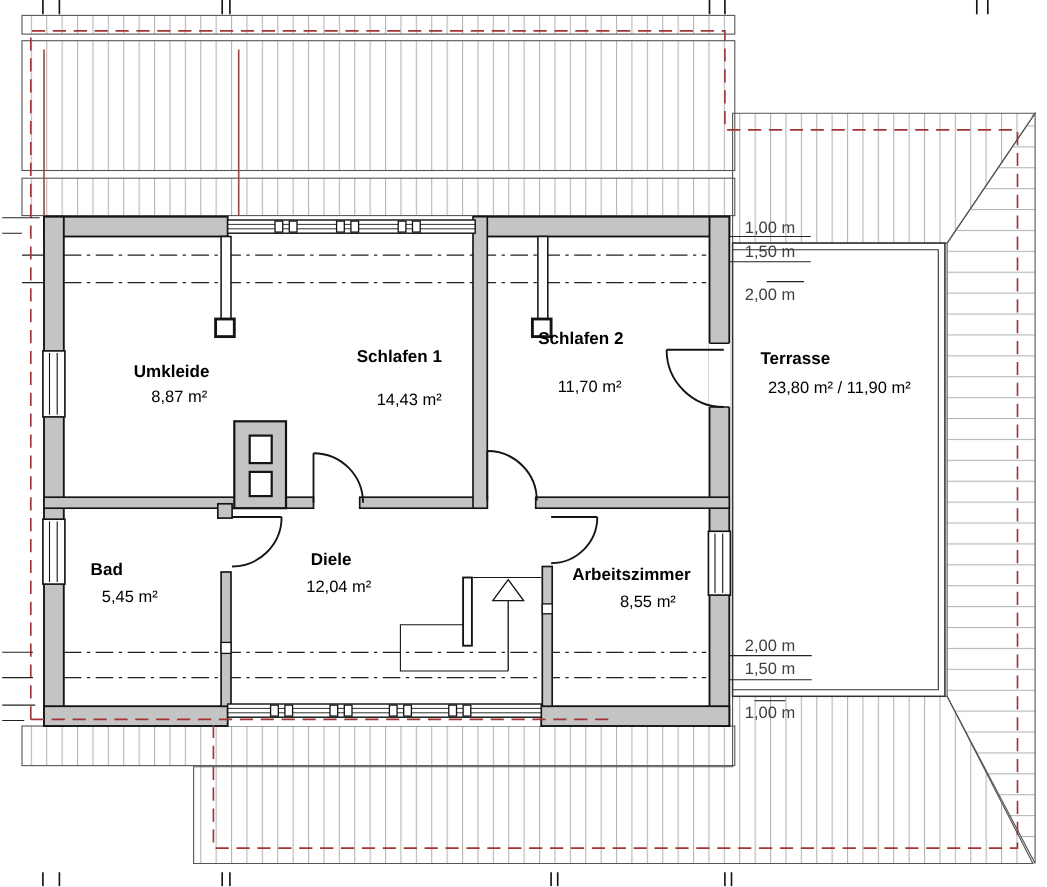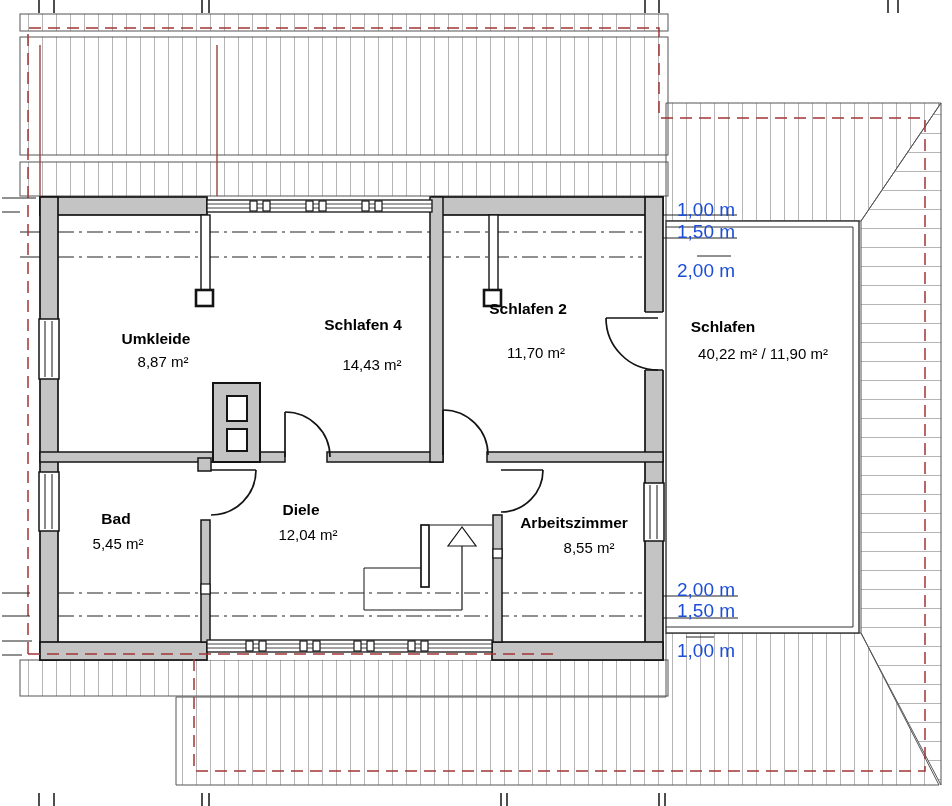--- a/index.html
+++ b/index.html
@@ -2,21 +2,21 @@
 <html><head>
 <meta charset="utf-8">
 <style>
   html,body{margin:0;padding:0;background:#fff;}
   .stage{position:relative;width:952px;height:806px;background:#fff;
          font-family:"Liberation Sans",sans-serif;overflow:hidden;}
   .stage svg{position:absolute;left:0;top:0;}
   .lbl{position:absolute;white-space:nowrap;color:#000;transform:translate(-50%,-50%);}
   .room-name{font-weight:bold;font-size:15.5px;}
   .room-area{font-size:15px;}
-  .dim{position:absolute;white-space:nowrap;color:#1d4ed8;font-size:19px;}
+  .dim{position:absolute;white-space:nowrap;color:#404040;font-size:15px;}
 </style>
 </head>
 <body>
 
 <div class="stage">
 
 <svg width="952" height="806" viewBox="0 0 952 806">
   <defs>
     <pattern id="vh" width="14" height="10" patternUnits="userSpaceOnUse">
       <path d="M0.5 0 V10" stroke="#b5b5b5" stroke-width="1"></path>
@@ -193,30 +193,30 @@
   </g>
   <g stroke="#222" stroke-width="1" fill="none">
     <path d="M2 198 H36 M2 212 H20"></path>
     <path d="M2 593 H30 M2 616 H30 M2 641 H32 M2 655 H22"></path>
   </g>
 </svg>
 
 <div class="lbl room-name" style="left:156px;top:339px">Umkleide</div>
 <div class="lbl room-area" style="left:163px;top:361px">8,87 m²</div>
 
-<div class="lbl room-name" style="left:363px;top:325px">Schlafen 4</div>
+<div class="lbl room-name" style="left:363px;top:325px">Schlafen 1</div>
 <div class="lbl room-area" style="left:372px;top:364px">14,43 m²</div>
 
 <div class="lbl room-name" style="left:528px;top:309px">Schlafen 2</div>
 <div class="lbl room-area" style="left:536px;top:352px">11,70 m²</div>
 
-<div class="lbl room-name" style="left:723px;top:327px">Schlafen</div>
-<div class="lbl room-area" style="left:763px;top:353px">40,22 m² / 11,90 m²</div>
-
-<div class="lbl room-name" style="left:116px;top:519px">Bad</div>
+<div class="lbl room-name" style="left:723px;top:327px">Terrasse</div>
+<div class="lbl room-area" style="left:763px;top:353px">23,80 m² / 11,90 m²</div>
+
+<div class="lbl room-name" style="left:97px;top:519px">Bad</div>
 <div class="lbl room-area" style="left:118px;top:543px">5,45 m²</div>
 
 <div class="lbl room-name" style="left:301px;top:510px">Diele</div>
 <div class="lbl room-area" style="left:308px;top:534px">12,04 m²</div>
 
 <div class="lbl room-name" style="left:574px;top:523px">Arbeitszimmer</div>
 <div class="lbl room-area" style="left:589px;top:547px">8,55 m²</div>
 
 <div class="dim" style="left:677px;top:199px">1,00 m</div>
 <div class="dim" style="left:677px;top:221px">1,50 m</div>

